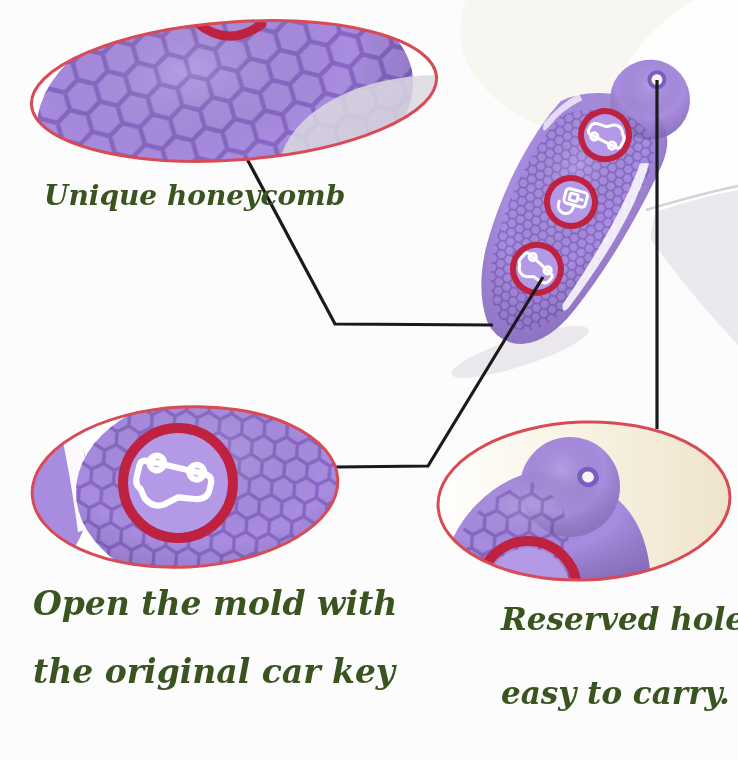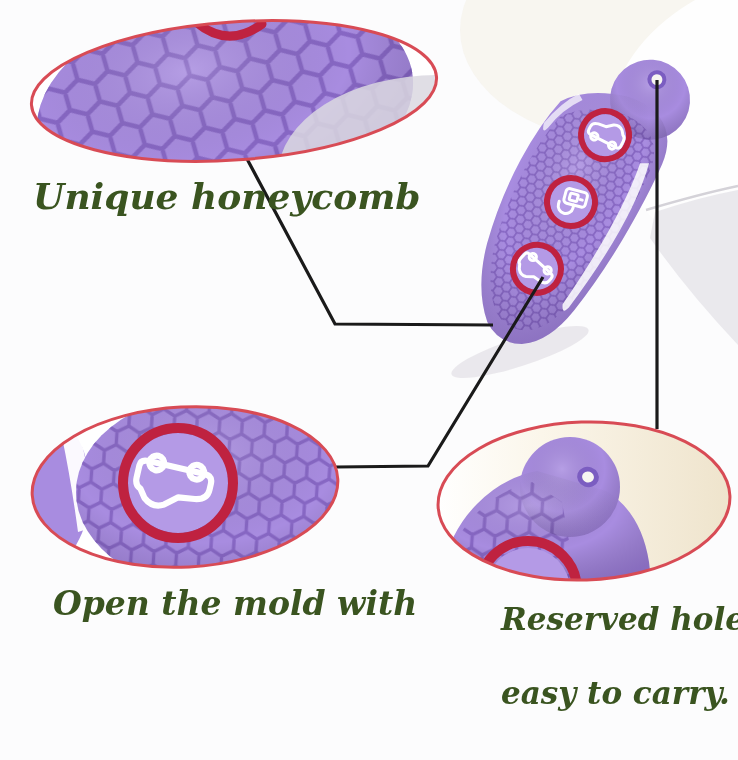--- a/index.html
+++ b/index.html
@@ -9,22 +9,22 @@
     font-family:"DejaVu Serif","Liberation Serif",serif;
   }
   #scene{position:absolute;left:0;top:0;}
   .caption{
     position:absolute;
     font-weight:bold;font-style:italic;
     color:var(--text_green,#3a5420);
     white-space:nowrap;
   }
   .caption span{display:block;}
-  #cap-texture{left:33px;top:163px;font-size:36px;line-height:66px;}
-  #cap-mold{left:33px;top:570px;font-size:33px;line-height:68px;margin-left:20px;}
+  #cap-texture{left:44px;top:163px;font-size:28px;line-height:66px;}
+  #cap-mold{left:33px;top:570px;font-size:33px;line-height:68px;}
   #cap-hole{left:501px;top:582px;font-size:31px;line-height:74px;}
 </style>
 </head>
 <body>
 
 <svg id="scene" width="738" height="760" viewBox="0 0 738 760">
   <defs>
     <pattern id="hexS" width="10.4" height="18" patternUnits="userSpaceOnUse" patternTransform="rotate(8)">
       <path style="fill:none;stroke:var(--purple_groove,#8767c4);stroke-width:1.9;stroke-linejoin:round" d="M0 -6L5.2 -3L5.2 3L0 6L-5.2 3L-5.2 -3Z M10.4 -6L15.6 -3L15.6 3L10.4 6L5.2 3L5.2 -3Z M5.2 3L10.4 6L10.4 12L5.2 15L0 12L0 6Z M0 12L5.2 15L5.2 21L0 24L-5.2 21L-5.2 15Z M10.4 12L15.6 15L15.6 21L10.4 24L5.2 21L5.2 15Z"></path>
     </pattern>
@@ -164,17 +164,18 @@
     </g>
     <ellipse cx="584" cy="501" rx="146" ry="79" transform="rotate(-2 584 501)" fill="none" style="stroke:var(--ellipse_stroke,#d84b55)" stroke-width="3"></ellipse>
   </g>
 </svg>
 
 <div class="caption" id="cap-texture">
   <span>Unique honeycomb</span>
 </div>
 <div class="caption" id="cap-mold">
   <span>Open the mold with</span>
+  <span>the original car key</span>
 </div>
 <div class="caption" id="cap-hole">
   <span>Reserved hole,</span>
   <span>easy to carry.</span>
 </div>
 
 </body></html>

